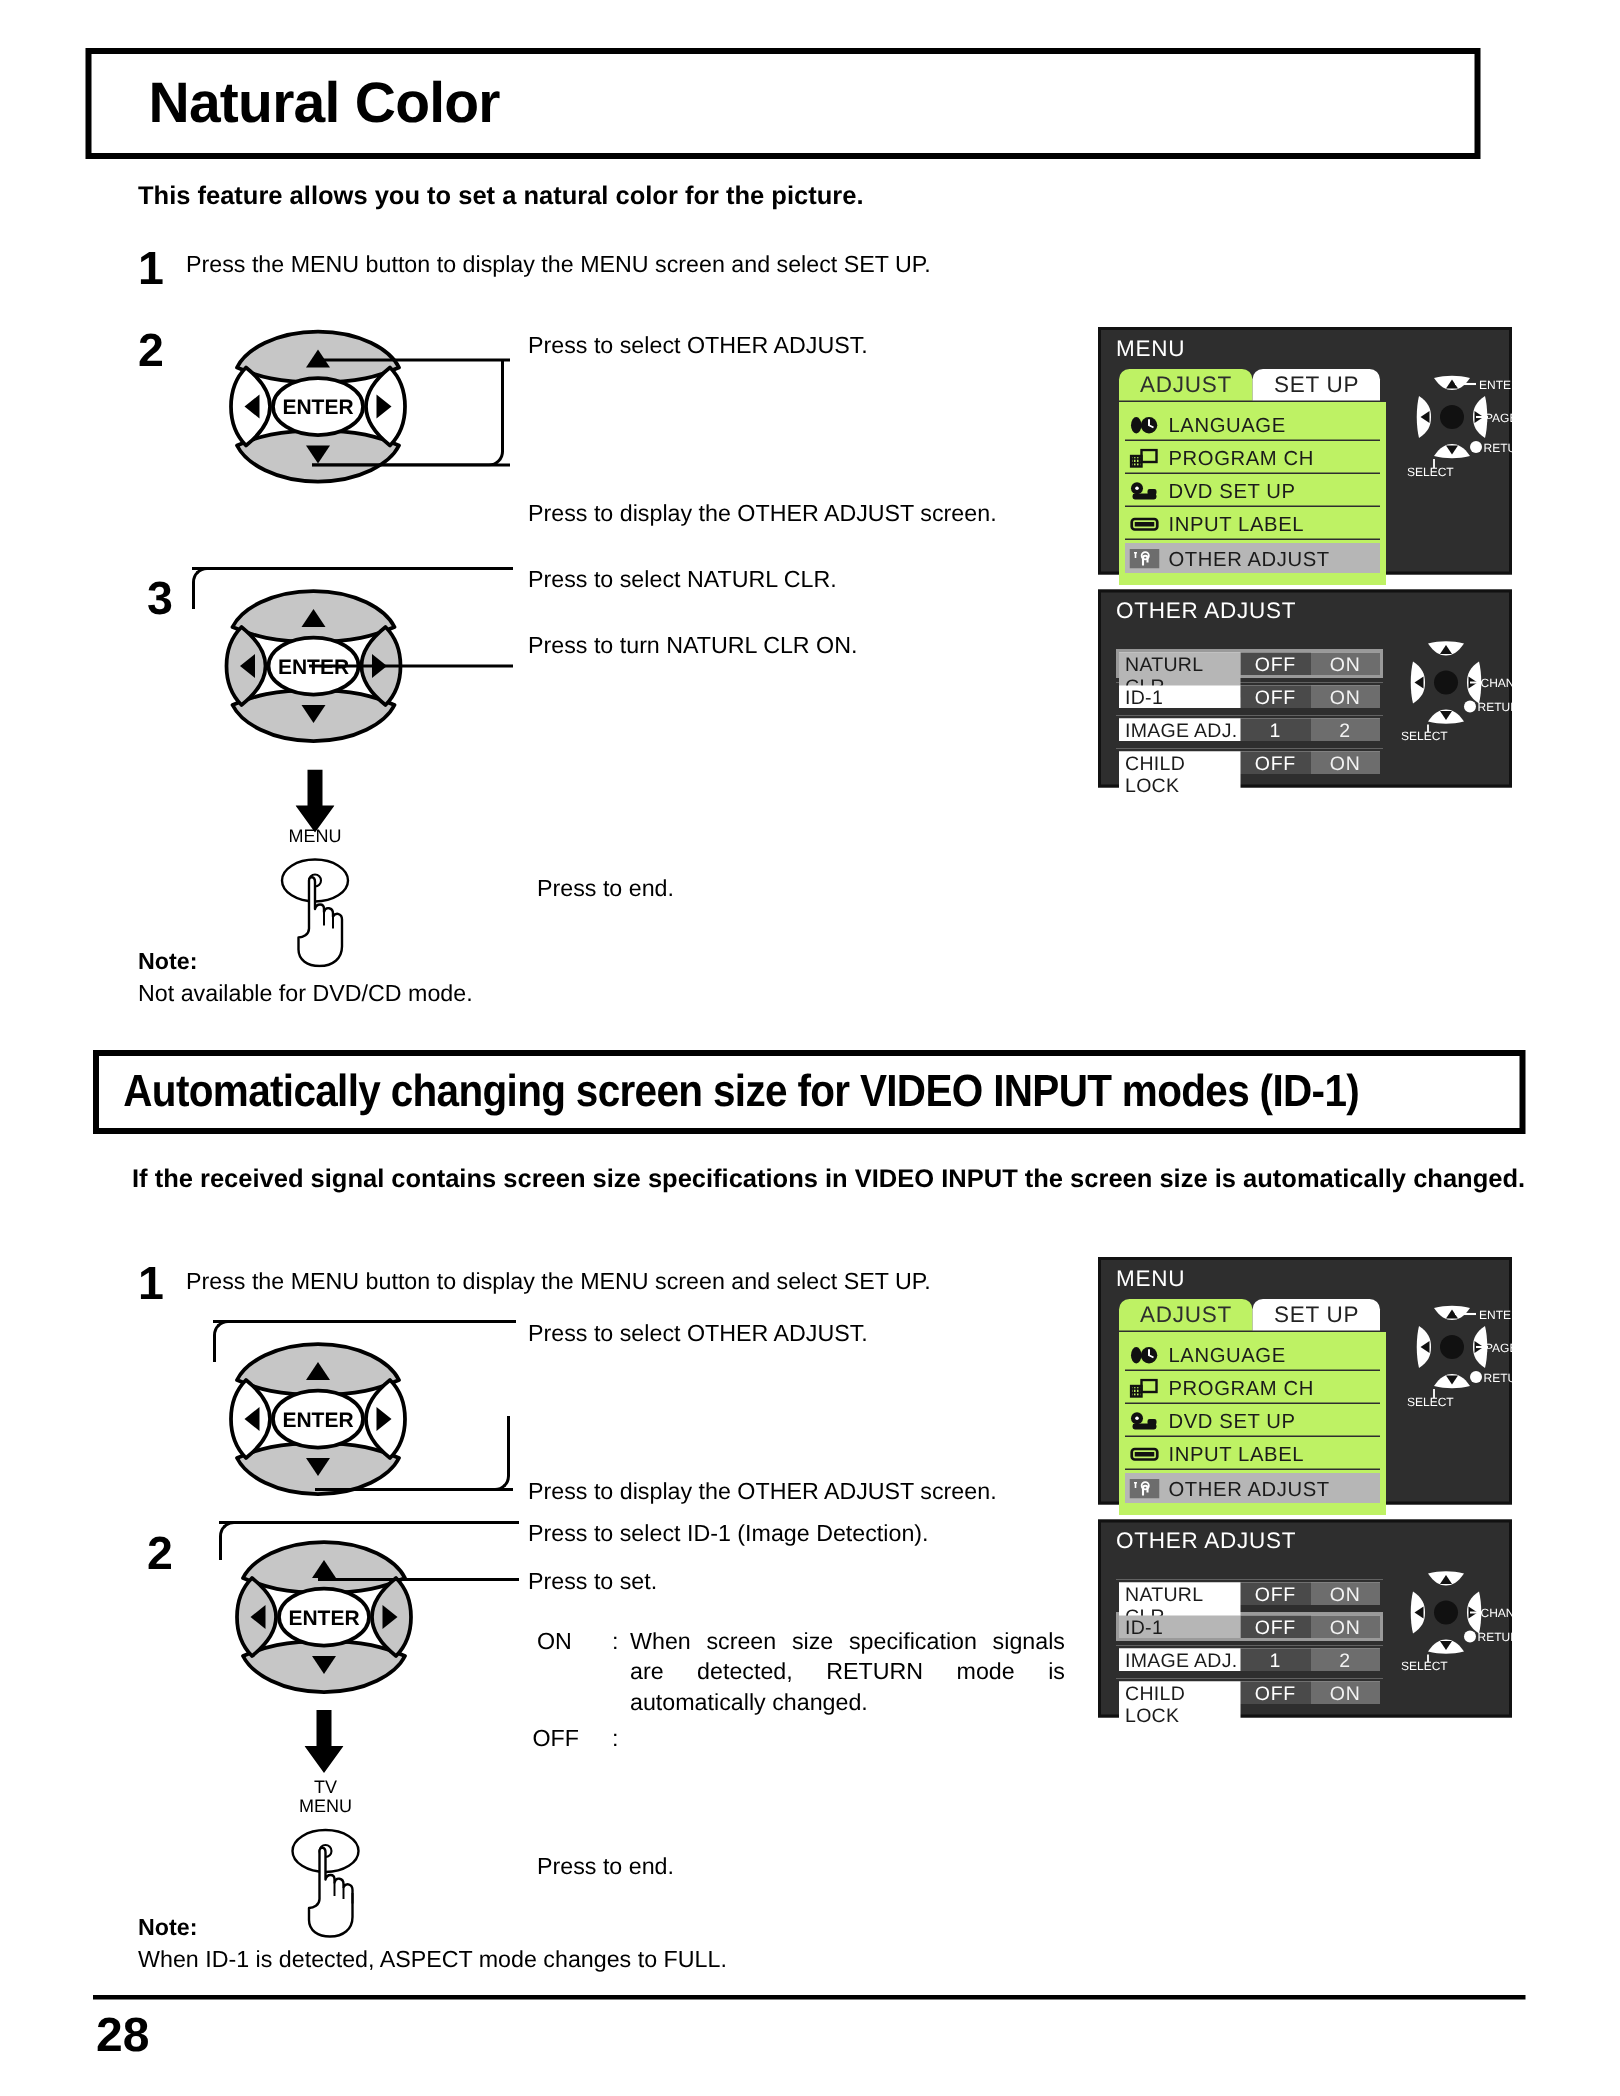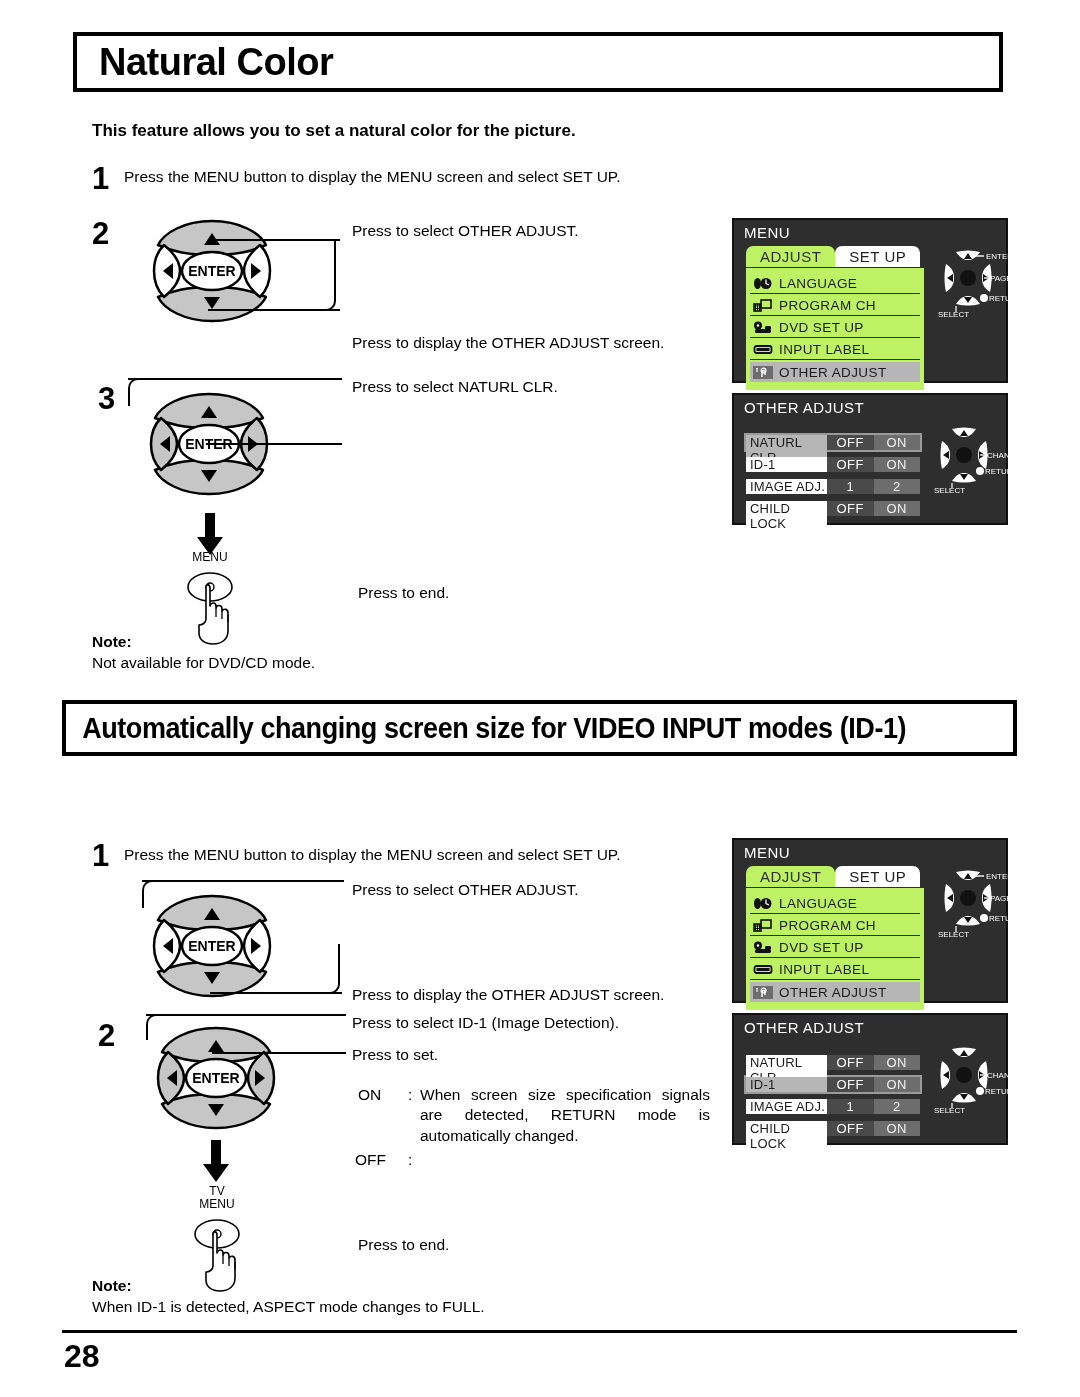--- a/index.html
+++ b/index.html
@@ -22,21 +22,21 @@
     border: 4px solid #000;
     background: #fff;
     display: flex;
     align-items: center;
   }
   .title-box .title-text {
     font-weight: bold;
     letter-spacing: -0.5px;
     padding-left: 22px;
   }
-  #title-natural { left: 73px; top: 32px; width: 930px; height: 60px; }
+  #title-natural { left: 57px; top: 32px; width: 930px; height: 74px; padding-left: 16px; }
   #title-natural .title-text { font-size: 38px; }
 
   #title-auto { left: 62px; top: 700px; width: 955px; height: 56px; }
   #title-auto .title-text {
     font-size: 30px;
     transform: scaleX(0.90);
     transform-origin: left center;
     white-space: nowrap;
     padding-left: 18px;
   }
@@ -254,20 +254,21 @@
       <polygon points="15,56 25,48 25,64" fill="#000"></polygon>
       <polygon points="113,56 103,48 103,64" fill="#000"></polygon>
     </svg>
   </div>
 
   <div class="rc" style="left:128px; top:378px; width:212px; height:28px; border-bottom:none; border-left:2px solid #000; border-top:2px solid #000; border-right:none; border-radius:10px 0 0 0;"></div>
   <div class="ln ln-h" style="left:128px; top:378px; width:214px;"></div>
   <div class="ln ln-h" style="left:206px; top:443px; width:136px;"></div>
 
   <div class="txt" style="left:352px; top:377px; width:330px;">Press to select NATURL CLR.</div>
+  <div class="txt" style="left:352px; top:421px; width:330px;">Press to turn NATURL CLR ON.</div>
 
   <div class="down-arrow" style="left:197px; top:513px;">
     <svg viewBox="0 0 26 42" xmlns="http://www.w3.org/2000/svg">
       <polygon points="8,0 18,0 18,24 26,24 13,42 0,24 8,24" fill="#000"></polygon>
     </svg>
   </div>
 
   <div class="tvmenu" style="left:165px; top:538px;">
     <div class="lbl">TV</div>
     <div class="lbl">MENU</div>
@@ -418,20 +419,21 @@
         <text x="55" y="49" font-family="Liberation Sans, sans-serif" font-size="8" fill="#fff">RETURN</text>
         <text x="4" y="68" font-family="Liberation Sans, sans-serif" font-size="8" fill="#fff">SELECT</text>
       </svg>
     </div>
   </div>
 
   <div class="title-box" id="title-auto">
     <span class="title-text">Automatically changing screen size for VIDEO INPUT modes (ID-1)</span>
   </div>
 
+  <div class="lead" id="lead-2">If the received signal contains screen size specifications in VIDEO INPUT the screen size is automatically changed.</div>
 
   <div class="step-num" style="left:92px; top:840px;">1</div>
   <div class="txt" style="left:124px; top:845px; width:600px;">Press the MENU button to display the MENU screen and select SET UP.</div>
 
   <div class="dpad" style="left:148px; top:890px;">
     <svg viewBox="0 0 128 112" xmlns="http://www.w3.org/2000/svg">
       <path d="M64 6 C92 6 112 18 118 30 C104 36 90 40 64 40 C38 40 24 36 10 30 C16 18 36 6 64 6 Z" fill="#c6c6c6" stroke="#000" stroke-width="2.5" stroke-linejoin="round"></path>
       <path d="M64 106 C92 106 112 94 118 82 C104 76 90 72 64 72 C38 72 24 76 10 82 C16 94 36 106 64 106 Z" fill="#c6c6c6" stroke="#000" stroke-width="2.5" stroke-linejoin="round"></path>
       <path d="M6 56 C6 44 10 36 16 30 C26 38 32 46 32 56 C32 66 26 74 16 82 C10 76 6 68 6 56 Z" fill="#fff" stroke="#000" stroke-width="2.5" stroke-linejoin="round"></path>
       <path d="M122 56 C122 44 118 36 112 30 C102 38 96 46 96 56 C96 66 102 74 112 82 C118 76 122 68 122 56 Z" fill="#fff" stroke="#000" stroke-width="2.5" stroke-linejoin="round"></path>

